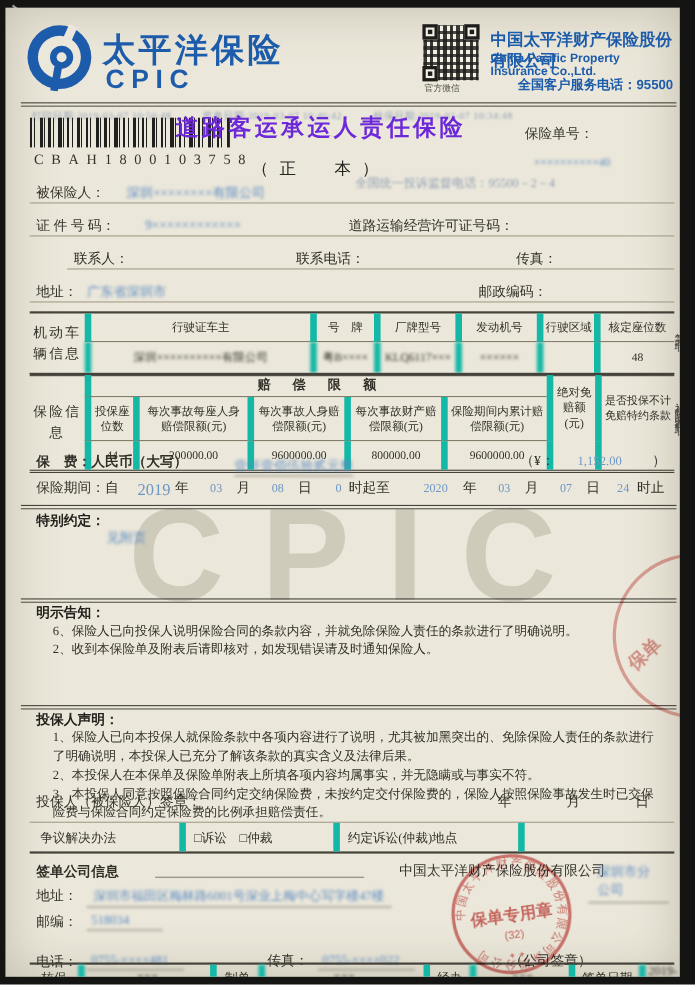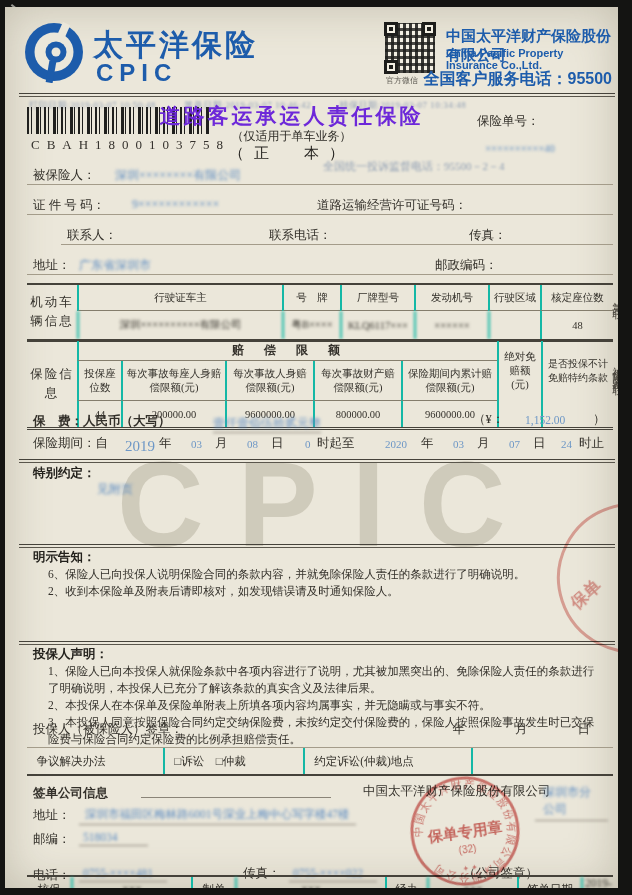--- a/index.html
+++ b/index.html
@@ -25,21 +25,21 @@
     background: #ebe7da;
     overflow: hidden;
     box-shadow: inset 0 0 46px rgba(95,85,60,.28);
   }
 
   
   .brand-cn { font-size: 30px; font-weight: bold; letter-spacing: 3px; }
   .brand-en { font-size: 24px; font-weight: bold; letter-spacing: 6px; }
   .co-cn { font-size: 15px; font-weight: bold; }
   .co-en { font-size: 11px; font-weight: bold; }
-  .hotline { font-size: 16px; font-weight: bold; }
+  .hotline { font-size: 12px; font-weight: bold; }
 
   .qr { width: 50px; height: 50px; background-color: #f3efe3;
         background-image:
           repeating-linear-gradient(90deg, rgba(30,30,28,.88) 0 3px, transparent 3px 6px),
           repeating-linear-gradient(0deg, rgba(30,30,28,.8) 0 3px, transparent 3px 7px); }
   .fp { position: absolute; width: 14px; height: 14px; border: 3px solid #1d1d1b; background: #f3efe3; }
   .fp::after { content:""; position:absolute; left:2px; top:2px; width:4px; height:4px; background:#1d1d1b; }
 
   .dline { height: 4px; border-top: 1.5px solid #45423a; border-bottom: 1px solid #5a564c; }
   .row   { border-bottom: 1px solid #a49c8a; }
@@ -49,21 +49,21 @@
     background: repeating-linear-gradient(90deg,#20201e 0 2px,transparent 2px 4px,#20201e 4px 5px,
       transparent 5px 9px,#20201e 9px 12px,transparent 12px 13px,#20201e 13px 14px,transparent 14px 17px); }
   .barcode-text { font-size: 13px; letter-spacing: 7px; color: #34312c; }
 
   .doc-title { font-size: 21px; font-weight: bold; letter-spacing: 3px; color: #6d28d9; }
   .doc-sub   { font-size: 12px; color: #2c2a25; }
   .doc-copy  { font-size: 15px; letter-spacing: 10px; color: #262420; }
 
   
   .grid { display: grid; font-size: 10.5px; }
-  .cell { border-left: 2px solid #14b8a6; display: flex; align-items: center;
+  .cell { border-left: 6px solid #14b8a6; display: flex; align-items: center;
           justify-content: center; text-align: center; padding: 1px 2px; color: #33302a; }
   .cell.first { border-left: none; }
   .cell.hb { border-bottom: 1px solid #847d6c; }
   .vt { grid-template-columns: 50px 205px 58px 74px 74px 52px 1fr;
         border-top: 2px solid #45423a; border-bottom: 3px double #45423a; }
   .it { grid-template-columns: 50px 44px 104px 88px 88px 96px 44px 1fr;
         border-top: 2px solid #45423a; border-bottom: 3px double #45423a; }
   .seclbl { font-size: 12.5px; letter-spacing: 2px; line-height: 1.5; writing-mode: horizontal-tb;
             display:flex; align-items:center; justify-content:center; text-align:center; }
 
@@ -114,21 +114,20 @@
   <div class="abs sans blue hotline" style="right:6px; top:62px;">全国客户服务电话：95500</div>
 
   <div class="abs dline" style="left:14px; right:3px; top:86px;"></div>
 
   <div class="abs faint" style="left:24px; top:92px; width:580px; font-size:9px; letter-spacing:.5px;">打印日期:2019-03-07 10:50:48　　　签单日期:2019-03-07 10:46:42　　　核保日期:2019-03-07 10:34:48</div>
 
   <div class="abs barcode" style="left:22px; top:100px;"></div>
   <div class="abs barcode-text" style="left:26px; top:130px;">CBAH1800103758</div>
 
   <div class="abs doc-title" style="left:0; right:40px; top:95px; text-align:center;">道路客运承运人责任保险</div>
-  <div class="abs doc-sub" style="left:0; right:40px; top:121px; text-align:center;">（仅适用于单车业务）</div>
   <div class="abs doc-copy" style="left:0; right:40px; top:137px; text-align:center;">（正　本）</div>
 
   <div class="abs lbl" style="left:472px; top:106px;">保险单号：</div>
   <div class="abs bv" style="left:430px; top:136px; width:170px; font-size:10.5px; text-align:center;">××××××××××40</div>
 
   <div class="abs faint" style="left:318px; top:152px; font-size:11px;">全国统一投诉监督电话：95500－2－4</div>
 
   <div class="abs row" style="left:22px; right:5px; top:152px; height:26px;">
     <span class="lbl" style="position:absolute; left:6px; top:8px;">被保险人：</span>
     <span class="bv" style="position:absolute; left:88px; top:8px; font-size:12px;">深圳××××××××有限公司</span>

